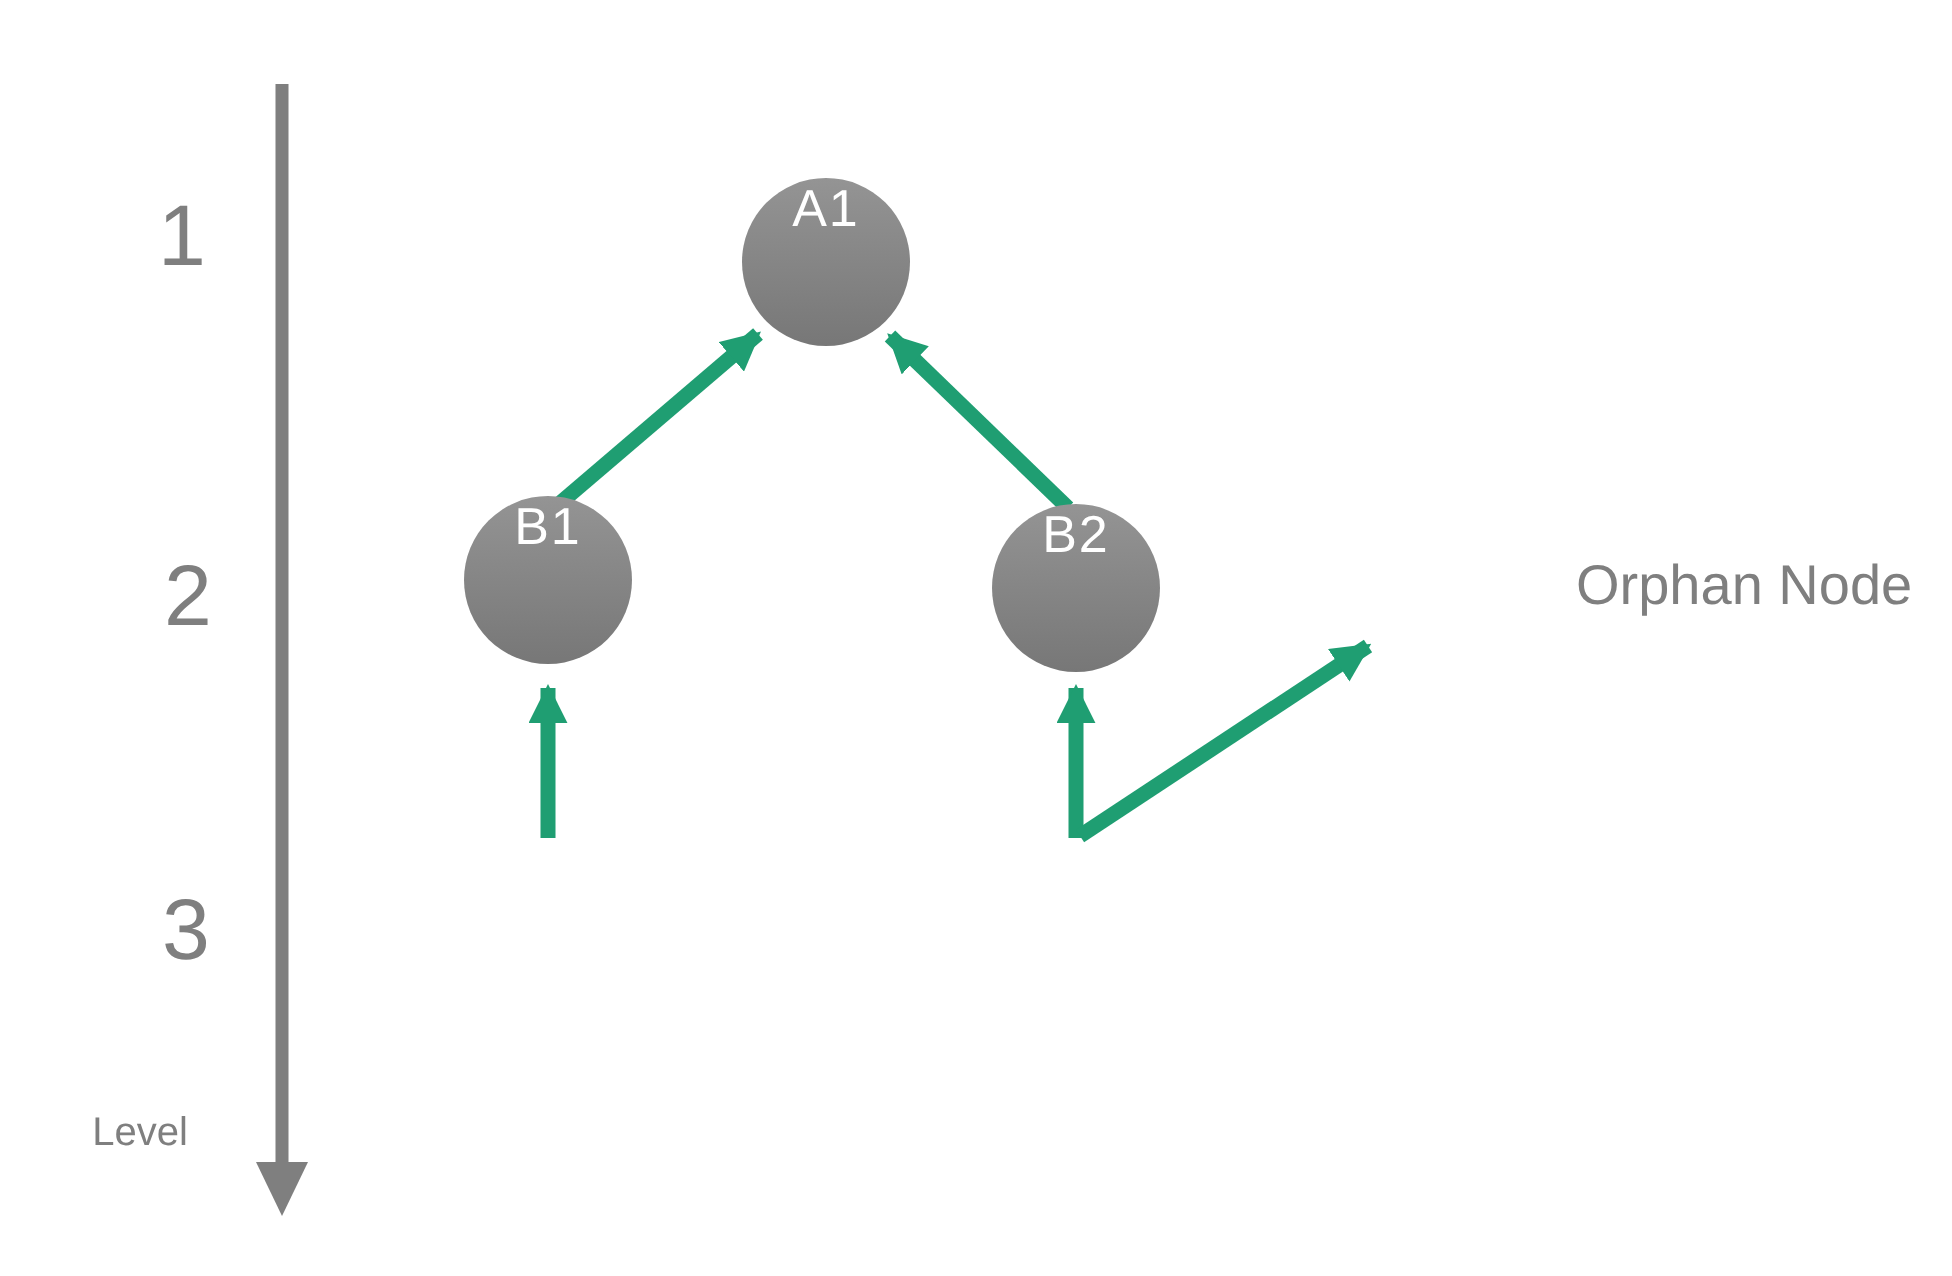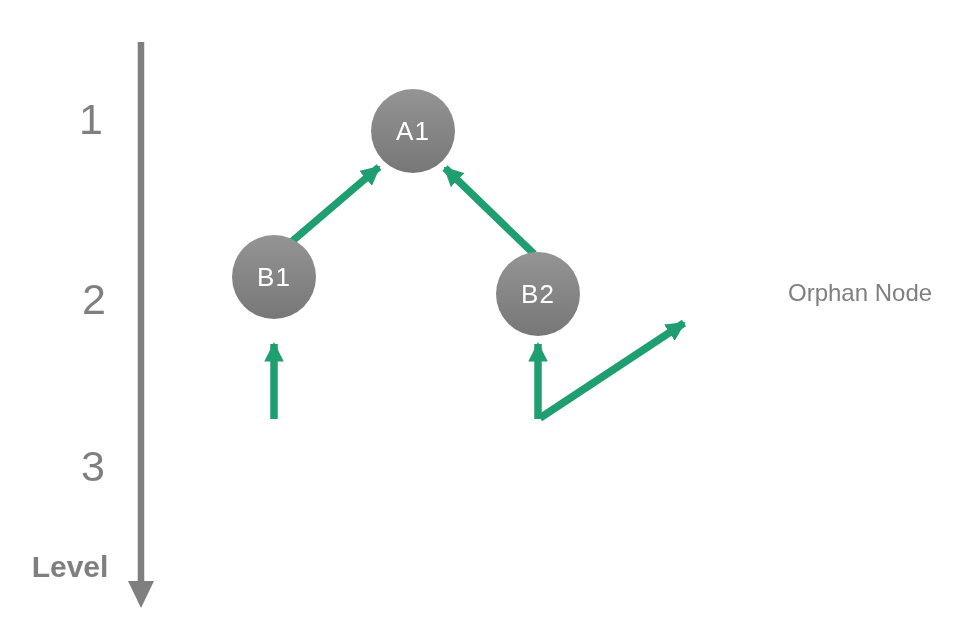--- a/index.html
+++ b/index.html
@@ -26,48 +26,48 @@
   .axis-line {
     stroke: var(--axis, #7f7f7f);
     stroke-width: 6.5;
   }
   .axis-head { fill: var(--axis, #7f7f7f); }
   .node {
     position: absolute;
     width: 84px; height: 84px;
     border-radius: 50%;
     background: linear-gradient(180deg, var(--node-top, #949494) 0%, var(--node-bottom, #777777) 100%);
-    display: flex; align-items: center; justify-content: center;
+    display: flex; align-items: flex-start; justify-content: center;
   }
   .node .node-label {
     color: var(--node-text, #ffffff);
     font-size: 26px;
     font-weight: 300;
     letter-spacing: 1px;
   }
   .tick {
     position: absolute;
     transform: translate(-50%, -50%);
     color: var(--label-text, #7f7f7f);
     font-size: 43px;
     font-weight: 300;
   }
   .axis-title {
     position: absolute;
     transform: translate(-50%, -50%);
     color: var(--label-text, #7f7f7f);
-    font-size: 30px;
-    font-weight: 700;
+    font-size: 20px;
+    font-weight: 400;
   }
   .orphan-note {
     position: absolute;
     left: 788px; top: 293px;
     transform: translateY(-50%);
     color: var(--label-text, #7f7f7f);
-    font-size: 24px;
+    font-size: 28px;
     font-weight: 300;
     white-space: nowrap;
   }
 </style>
 </head>
 <body>
 
 <div class="canvas">
 
   <svg class="wires" viewBox="0 0 976 638">
@@ -89,21 +89,21 @@
 
   <div class="tick" style="left:91px; top:119px">1</div>
   <div class="tick" style="left:94px; top:299px">2</div>
   <div class="tick" style="left:93px; top:466px">3</div>
   <div class="axis-title" style="left:70px; top:567px">Level</div>
 
   <div class="node" style="left:371px; top:89px">
     <span class="node-label">A1</span>
   </div>
 
-  <div class="node" style="left:232px; top:235px">
+  <div class="node" style="left:232px; top:248px">
     <span class="node-label">B1</span>
   </div>
 
   <div class="node" style="left:496px; top:252px">
     <span class="node-label">B2</span>
   </div>
 
 
 
 

